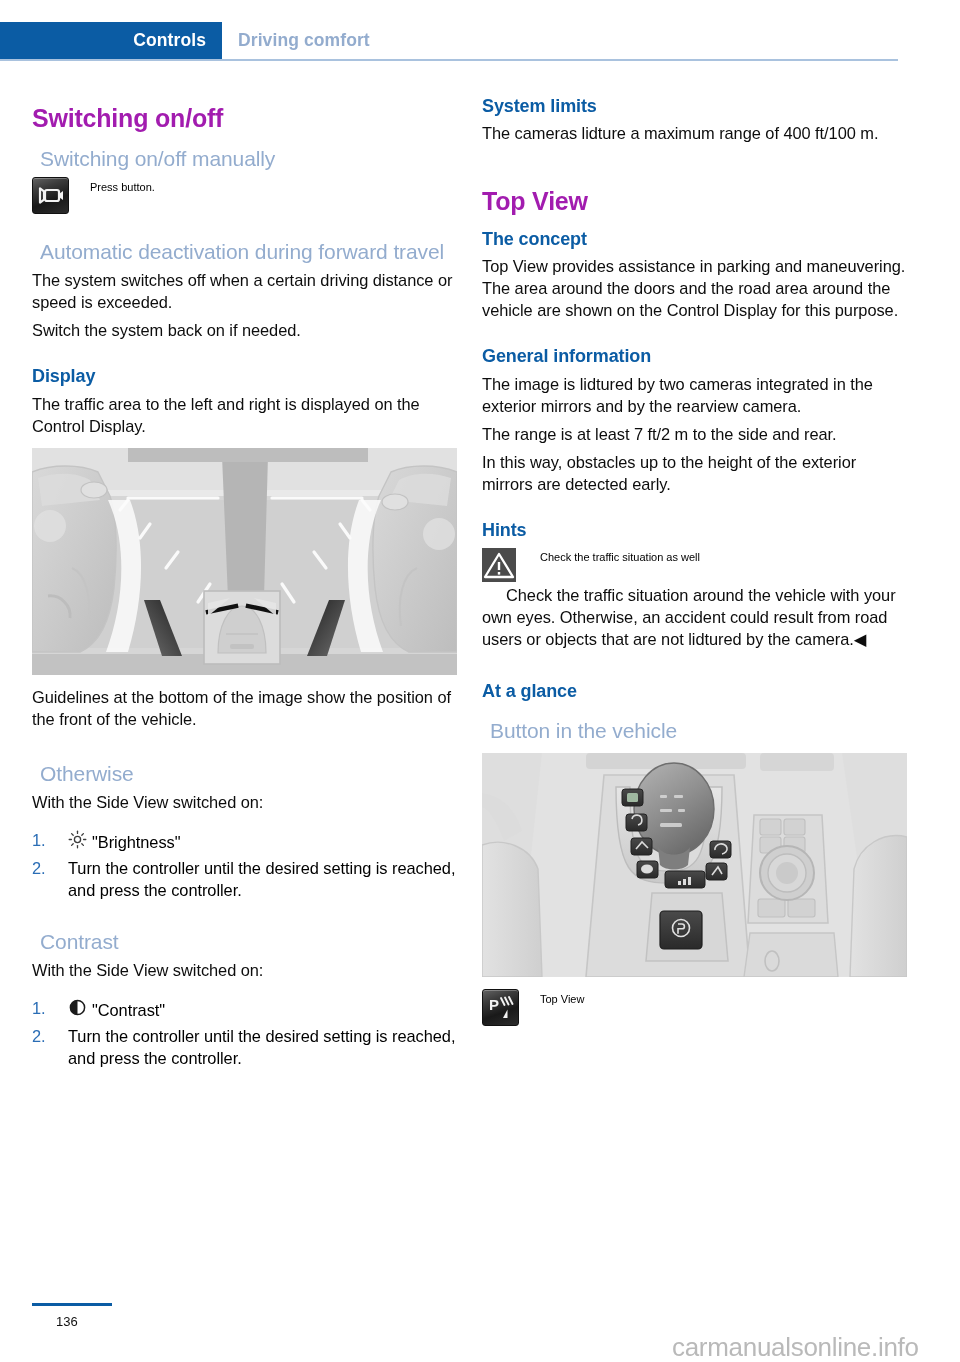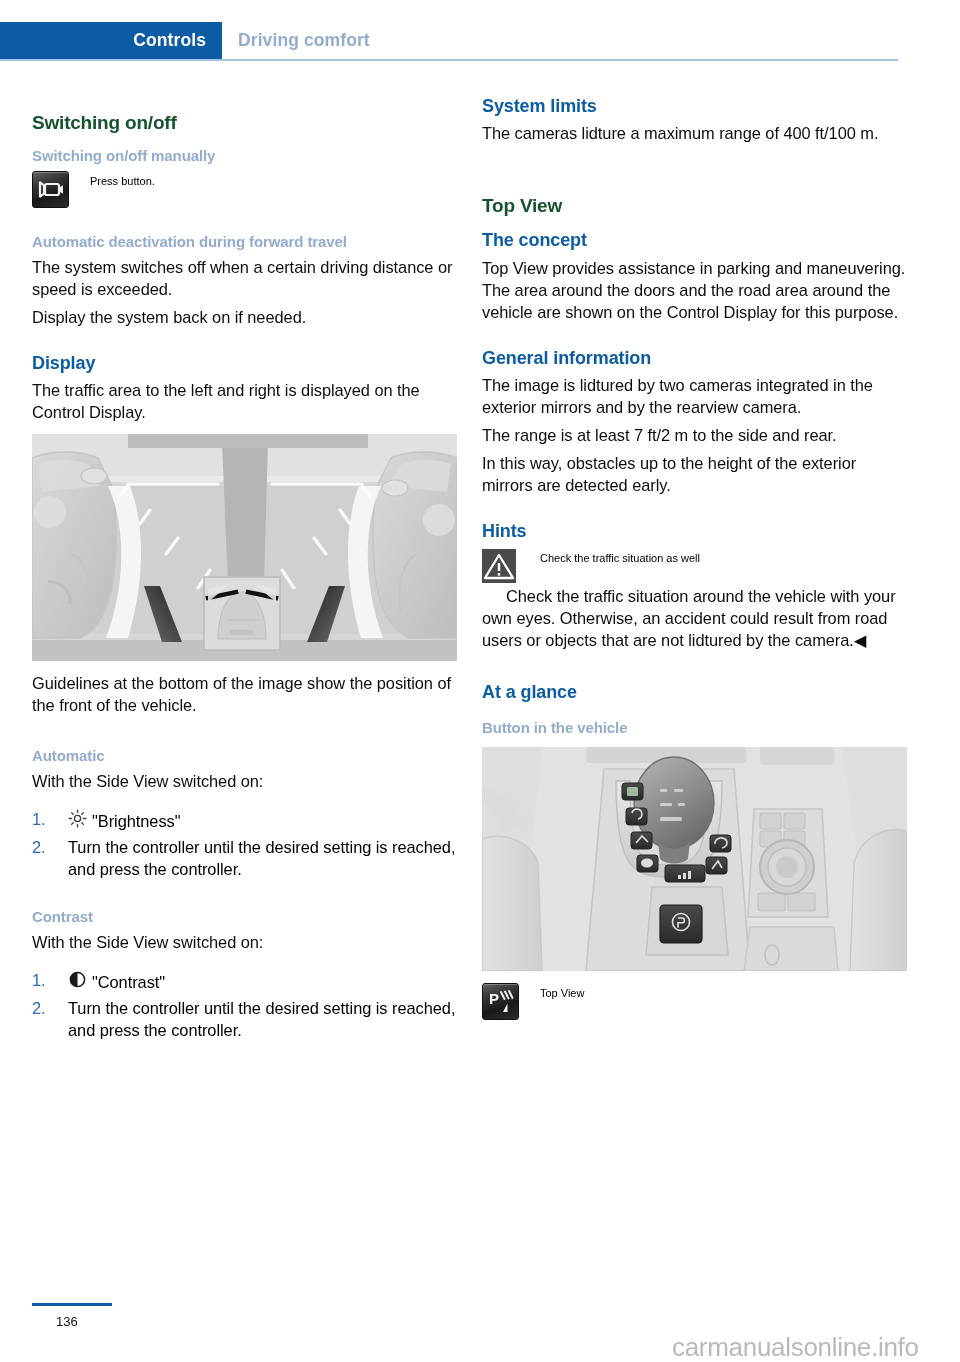--- a/index.html
+++ b/index.html
@@ -59,39 +59,39 @@
   .col {
     position: absolute;
     top: 96px;
     width: 425px;
   }
   .col-left  { left: 32px; }
   .col-right { left: 482px; }
 
   
   h1.h-main {
-    margin: 16px 0 14px 0;
-    font-size: 19px;
+    margin: 8px 0 14px 0;
+    font-size: 25px;
     font-weight: bold;
-    color: #14532d;
+    color: #a21caf;
     line-height: 1.12;
     letter-spacing: -.2px;
   }
   h2.h-blue {
     margin: 0 0 6px 0;
     font-size: 18px;
     font-weight: bold;
     color: #0b5ca4;
     line-height: 1.18;
     letter-spacing: -.1px;
   }
   h3.h-pale {
-    margin: 0 0 6px 0;
-    font-size: 15px;
-    font-weight: bold;
+    margin: 0 0 6px 8px;
+    font-size: 21px;
+    font-weight: normal;
     color: #93acce;
     line-height: 1.2;
     letter-spacing: -.1px;
   }
 
   p.body {
     margin: 0 0 6px 0;
     font-size: 16.4px;
     line-height: 1.34;
     color: #0d0d0d;
@@ -228,21 +228,21 @@
         <path d="M27 15.2 L30 13 L30 22 L27 19.8 Z" fill="#f2f2f2"></path>
       </svg>
     </span>
     <span class="icon-text">Press button.</span>
   </div>
 
   <div class="sp-24"></div>
 
   <h3 class="h-pale">Automatic deactivation during forward travel</h3>
   <p class="body">The system switches off when a certain driving distance or speed is exceeded.</p>
-  <p class="body">Display the system back on if needed.</p>
+  <p class="body">Switch the system back on if needed.</p>
 
   <div class="sp-18"></div>
 
   <h2 class="h-blue">Display</h2>
   <p class="body">The traffic area to the left and right is displayed on the Control Display.</p>
 
   <div class="fig fig-sideview">
     <svg width="425" height="227" viewBox="0 0 425 227" aria-hidden="true">
       <defs>
         <linearGradient id="gRoadL" x1="0" y1="0" x2="1" y2="0">
@@ -328,21 +328,21 @@
 
       <path d="M176 155 L198 150 L176 168 Z" fill="#e6e6e6" opacity=".9"></path>
       <path d="M244 155 L222 150 L244 168 Z" fill="#e6e6e6" opacity=".9"></path>
     </svg>
   </div>
 
   <p class="body">Guidelines at the bottom of the image show the position of the front of the vehicle.</p>
 
   <div class="sp-24"></div>
 
-  <h3 class="h-pale">Automatic</h3>
+  <h3 class="h-pale">Otherwise</h3>
   <p class="body">With the Side View switched on:</p>
 
   <div class="sp-10"></div>
 
   <ol class="steps">
     <li>
       <span class="num">1.</span>
       <span class="inline-gly">
         <svg width="19" height="19" viewBox="0 0 19 19" aria-hidden="true">
           <circle cx="9.5" cy="9.5" r="3.1" fill="none" stroke="#3c3c3c" stroke-width="1.3"></circle>

